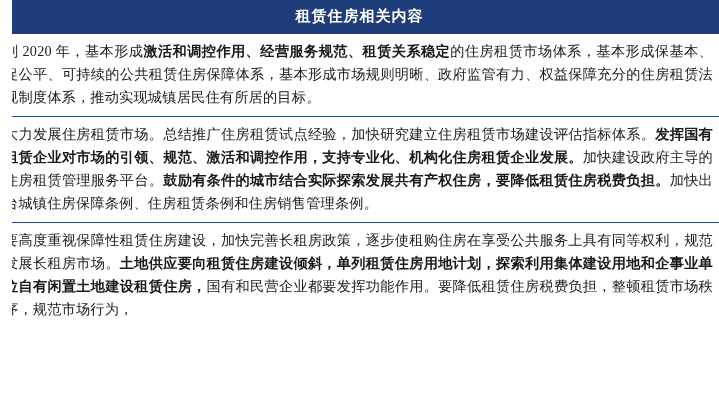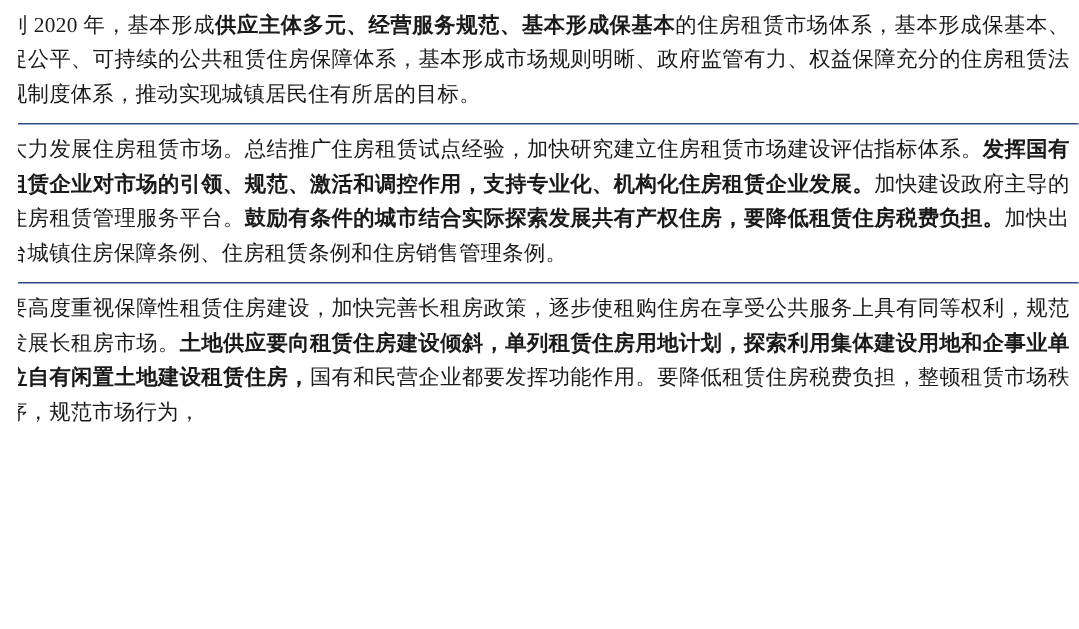--- a/index.html
+++ b/index.html
@@ -68,23 +68,24 @@
     background: #ffffff;
     pointer-events: none;
   }
 </style>
 </head>
 <body>
 
 <div class="page">
   <div class="table-wrap">
 
+    <div class="header-bar">租赁住房相关内容</div>
 
     <div class="row row-1">
-      <p class="para" id="p0"><span>到 2020 年，基本形成</span><b class="em">供应主体多元、经营服务规范、基本形成保基本</b><span>的住房租赁市场体系，基本形成保基本、促公平、可持续的公共租赁住房保障体系，基本形成市场规则明晰、政府监管有力、权益保障充分的住房租赁法规制度体系，推动实现城镇居民住有所居的目标。</span></p>
+      <p class="para" id="p0"><span>到 2020 年，基本形成</span><b class="em">激活和调控作用、经营服务规范、租赁关系稳定</b><span>的住房租赁市场体系，基本形成保基本、促公平、可持续的公共租赁住房保障体系，基本形成市场规则明晰、政府监管有力、权益保障充分的住房租赁法规制度体系，推动实现城镇居民住有所居的目标。</span></p>
     </div>
 
     <div class="row row-2">
       <p class="para" id="p1"><span>大力发展住房租赁市场。总结推广住房租赁试点经验，加快研究建立住房租赁市场建设评估指标体系。</span><b class="em">发挥国有租赁企业对市场的引领、规范、激活和调控作用，支持专业化、机构化住房租赁企业发展。</b><span>加快建设政府主导的住房租赁管理服务平台。</span><b class="em">鼓励有条件的城市结合实际探索发展共有产权住房，要降低租赁住房税费负担。</b><span>加快出台城镇住房保障条例、住房租赁条例和住房销售管理条例。</span></p>
     </div>
 
     <div class="row row-3">
       <p class="para" id="p2"><span>要高度重视保障性租赁住房建设，加快完善长租房政策，逐步使租购住房在享受公共服务上具有同等权利，规范发展长租房市场。</span><b class="em">土地供应要向租赁住房建设倾斜，单列租赁住房用地计划，探索利用集体建设用地和企事业单位自有闲置土地建设租赁住房，</b><span>国有和民营企业都要发挥功能作用。要降低租赁住房税费负担，整顿租赁市场秩序，规范市场行为，</span></p>
     </div>
 

